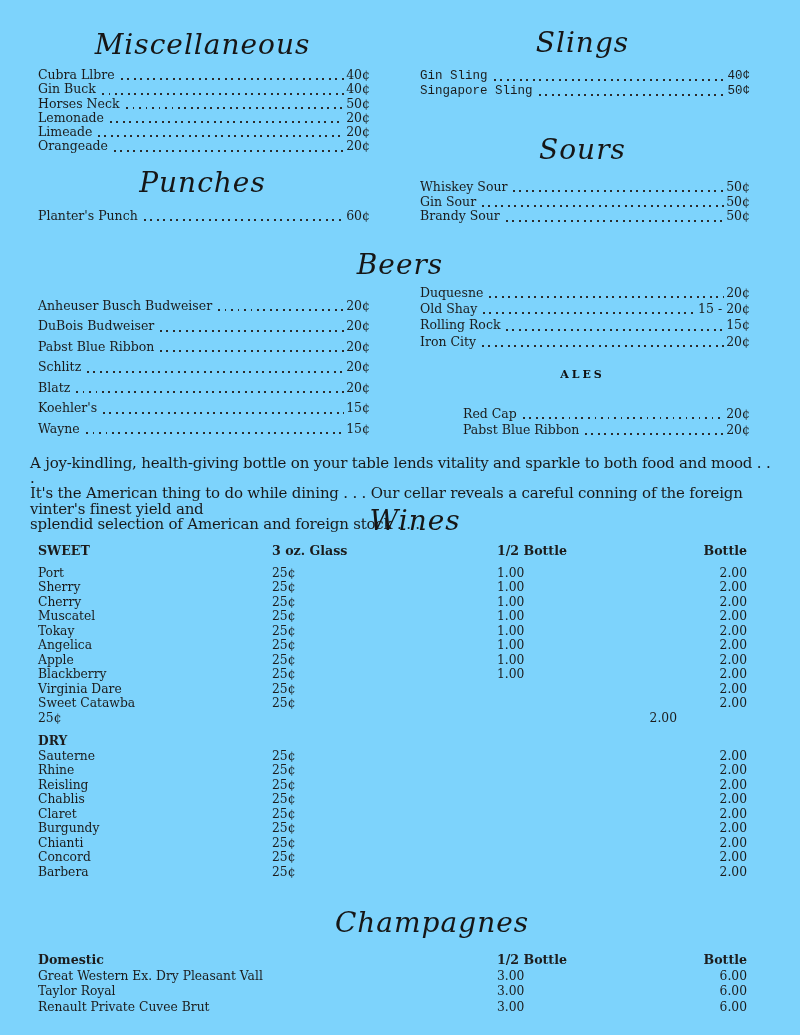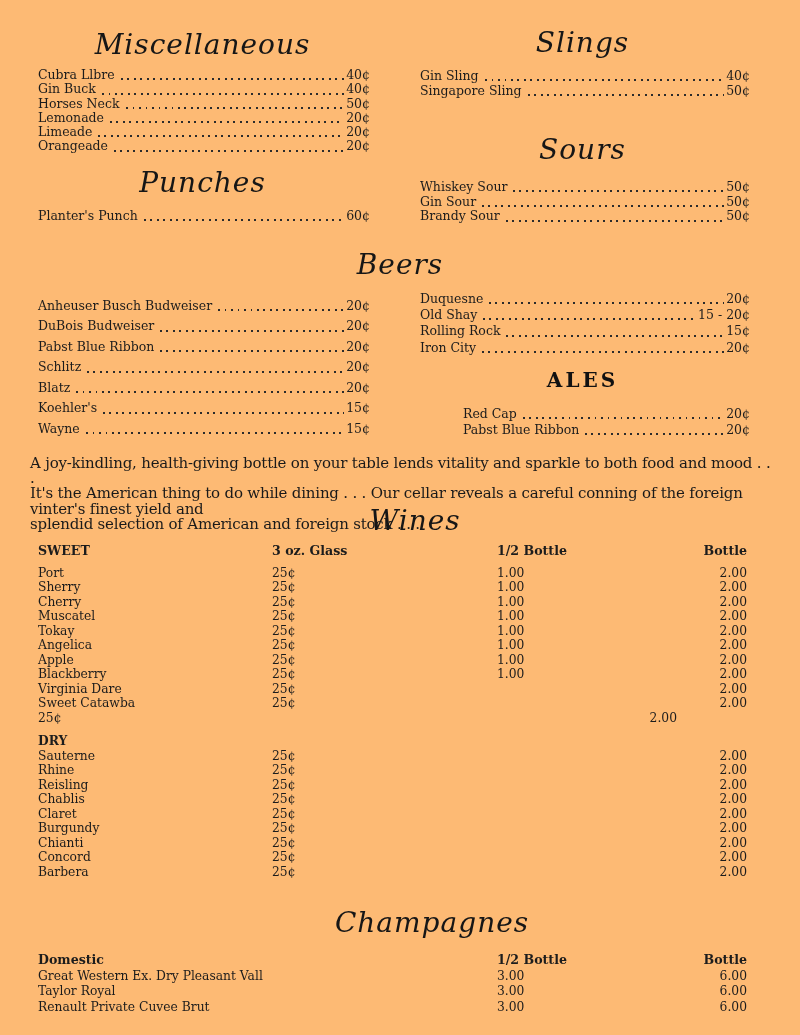--- a/index.html
+++ b/index.html
@@ -1,17 +1,17 @@
 <!DOCTYPE html>
 <html><head>
 <meta charset="utf-8">
 <style>
   html,body{margin:0;padding:0;background:#888;}
   .page{
-    position:relative;width:800px;height:1035px;background:#fdba74;
+    position:relative;width:800px;height:1035px;background:#7dd3fc;
     font-family:"DejaVu Serif", serif;color:#1c1c1c;overflow:hidden;
     margin:0 auto;
   }
   .script-title{
     position:absolute;text-align:center;
     font-family:"DejaVu Serif", serif;font-style:italic;font-weight:400;
     font-size:28px;letter-spacing:1px;color:#161616;
   }
   .list{position:absolute;font-size:12.5px;}
   .mrow{display:flex;align-items:flex-end;line-height:14.3px;}
@@ -20,21 +20,21 @@
   .dots{
     flex:1;height:2px;margin:0 2px 2px 6px;
     background:repeating-linear-gradient(90deg,#2b2b2b 0 1.8px,transparent 1.8px 6.5px);
   }
   .slings-list .mrow{margin-bottom:0.7px;}
   .sours-list .mrow{margin-bottom:0.4px;}
   .beers-left .mrow{margin-bottom:6.2px;}
   .beers-right .mrow{margin-bottom:1.9px;}
   .ales-list .mrow{margin-bottom:1.7px;margin-left:43px;}
   .ales-title{
-    position:absolute;text-align:center;font-weight:bold;font-size:20px;
+    position:absolute;text-align:center;font-weight:bold;font-size:11px;
     letter-spacing:3px;color:#111;
   }
   .intro{
     position:absolute;font-size:15px;line-height:15.2px;color:#1a1a1a;
     letter-spacing:-0.2px;
   }
   .wtable,.ctable{position:absolute;font-size:12.3px;}
   .wrow{display:grid;grid-template-columns:234px 225px 180px 1fr;line-height:14.5px;}
   .crow{display:grid;grid-template-columns:459px 180px 1fr;line-height:15.2px;}
   .wrow .col-r,.crow .col-r{text-align:right;}
@@ -86,21 +86,21 @@
   <div class="script-title" style="top:166px;left:30px;width:345px;">Punches</div>
   <div class="list" style="top:209px;left:38px;width:332px;">
     <div class="mrow">
         <span class="nm">Planter's Punch</span>
         <span class="dots"></span>
         <span class="pr">60¢</span>
       </div>
   </div>
 
   <div class="script-title" style="top:26px;left:415px;width:335px;">Slings</div>
-  <div class="list slings-list" style="top:69px;left:420px;width:330px;">
+  <div class="list slings-list" style="top:69px;left:420px;width:330px;font-family:Liberation Mono, monospace;">
     <div class="mrow">
         <span class="nm">Gin Sling</span>
         <span class="dots"></span>
         <span class="pr">40¢</span>
       </div>
     <div class="mrow">
         <span class="nm">Singapore Sling</span>
         <span class="dots"></span>
         <span class="pr">50¢</span>
       </div>
@@ -156,21 +156,21 @@
         <span class="nm">Koehler's</span>
         <span class="dots"></span>
         <span class="pr">15¢</span>
       </div>
     <div class="mrow">
         <span class="nm">Wayne</span>
         <span class="dots"></span>
         <span class="pr">15¢</span>
       </div>
   </div>
-  <div class="list beers-right" style="top:292px;left:420px;width:330px;">
+  <div class="list beers-right" style="top:286px;left:420px;width:330px;">
     <div class="mrow">
         <span class="nm">Duquesne</span>
         <span class="dots"></span>
         <span class="pr">20¢</span>
       </div>
     <div class="mrow">
         <span class="nm">Old Shay</span>
         <span class="dots"></span>
         <span class="pr">15 - 20¢</span>
       </div>

